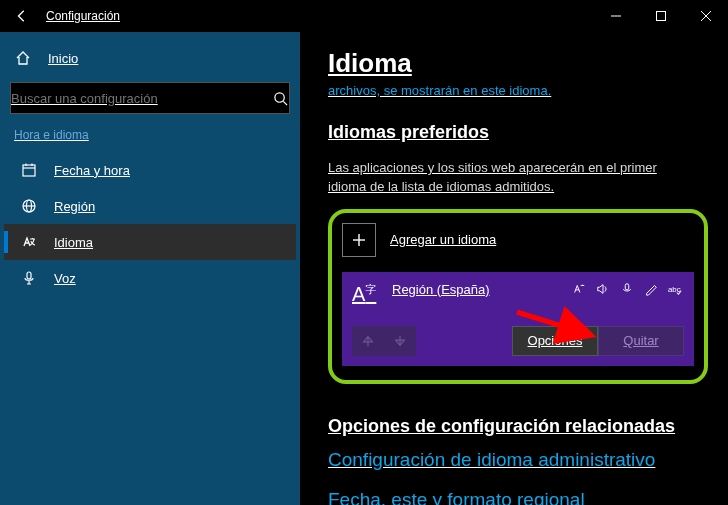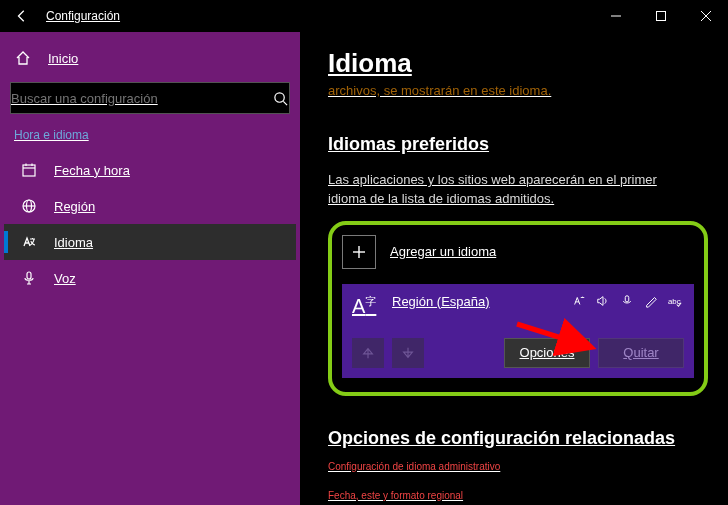--- a/index.html
+++ b/index.html
@@ -16,65 +16,65 @@
   .titlebar {
     display: flex; align-items: center; height: 32px;
     padding: 0 0 0 8px; background: #000;
   }
   .titlebar .back { width: 28px; display:flex; align-items:center; justify-content:center; cursor:pointer; }
   .titlebar .title { font-size: 12px; margin-left: 10px; flex:1; }
   .win-controls { display:flex; }
   .win-btn { width: 45px; height: 32px; display:flex; align-items:center; justify-content:center; cursor:pointer; }
   .win-btn svg { stroke:#fff; }
   .body { display:flex; flex:1; overflow:hidden; }
-  .sidebar { width: 300px; background:#701a75; padding: 8px 4px 0 4px; display:flex; flex-direction:column; }
+  .sidebar { width: 300px; background:#0c4a6e; padding: 8px 4px 0 4px; display:flex; flex-direction:column; }
   .home-item, .nav-item {
     display:flex; align-items:center; height: 36px;
     padding: 0 10px; cursor:pointer; color:#fff; gap:16px;
     font-size:13px;
   }
   .nav-item.active { background:#2d2d2d; }
   .nav-item .bar { width:4px; height:22px; background:#0078d4; margin-left:-10px; margin-right:-4px; border-radius:0; }
   .nav-item:not(.active) .bar { background:transparent; }
   .search {
     margin: 6px 6px 8px 6px; height: 32px; display:flex; align-items:center;
     border:1px solid #535353; background:#000; padding:0 0; gap:8px;
   }
   .search input {
     flex:1; background:transparent; border:none; outline:none; color:#fff; font-size:13px;
   }
   .section-label { color:#6ea8da; font-size:12px; padding:6px 10px 10px 10px; }
   .icon { width:18px; height:18px; display:flex; align-items:center; justify-content:center; flex:none; }
   .icon svg { stroke:#fff; fill:none; }
   .content { flex:1; background:#000; padding: 0 20px 0 28px; overflow:hidden; position:relative; }
   .page-title { font-size:26px; font-weight:600; margin-top:16px; margin-bottom:4px; }
-  .truncated-line { color:#a16207; font-size:13px; margin-bottom:36px; }
+  .truncated-line { color:#0ea5e9; font-size:13px; margin-bottom:24px; }
   .subhead { font-size:18px; font-weight:600; margin-bottom:16px; }
   .desc { color:#d8d8d8; font-size:13px; margin-bottom:12px; line-height:1.45; max-width: 370px;}
   .highlight-box {
     border: 4px solid #84cc16; border-radius: 18px; padding: 10px 10px 14px 10px;
     background:#000; position:relative;
   }
   .add-lang { display:flex; align-items:center; gap:14px; cursor:pointer; margin-bottom:12px; }
   .add-box { width:34px; height:34px; border:1px solid #7a7a7a; display:flex; align-items:center; justify-content:center; }
   .lang-card { background:#4c1d95; padding:10px 10px 10px 10px;margin-top:15px; }
   .lang-head { display:flex; align-items:flex-start; gap:12px; }
   .lang-glyph { font-size:20px; line-height:1; width:28px; padding-top:2px;}
   .lang-name { flex:1; font-size:13px; }
   .lang-icons { display:flex; gap:8px; }
   .lang-icons .mini { width:16px; height:16px; }
-  .lang-actions { display:flex; align-items:center; margin-top:22px; gap:8px; }
+  .lang-actions { display:flex; align-items:center; margin-top:22px; }
   .arrow-btn { width:32px; height:30px; background:#333; display:flex; align-items:center; justify-content:center; }
   .arrow-btn.disabled { opacity:.45; }
   .spacer { flex:1; }
   .btn { min-width:86px; height:30px; background:#333; border:1px solid #555; color:#fff; font-size:13px; display:flex; align-items:center; justify-content:center; cursor:pointer; }
   .btn.disabled { opacity:.45; }
   .annot-arrow { position:absolute; left:180px; bottom:36px; pointer-events:none; }
   .related-head { font-size:18px; font-weight:600; margin-top:32px; margin-bottom:12px; }
-  .link { color:#ef4444; font-size:10px; display:block; margin-bottom:18px; cursor:pointer; }
+  .link { color:#0ea5e9; font-size:19px; display:block; margin-bottom:18px; cursor:pointer; }
 </style>
 </head>
 <body>
 
 <div class="window">
 
   <div class="titlebar">
     <div class="back">
       <svg width="14" height="14" viewBox="0 0 16 16">
           <path d="M10 2 L4 8 L10 14" stroke="#fff" stroke-width="1.5" fill="none"></path>

